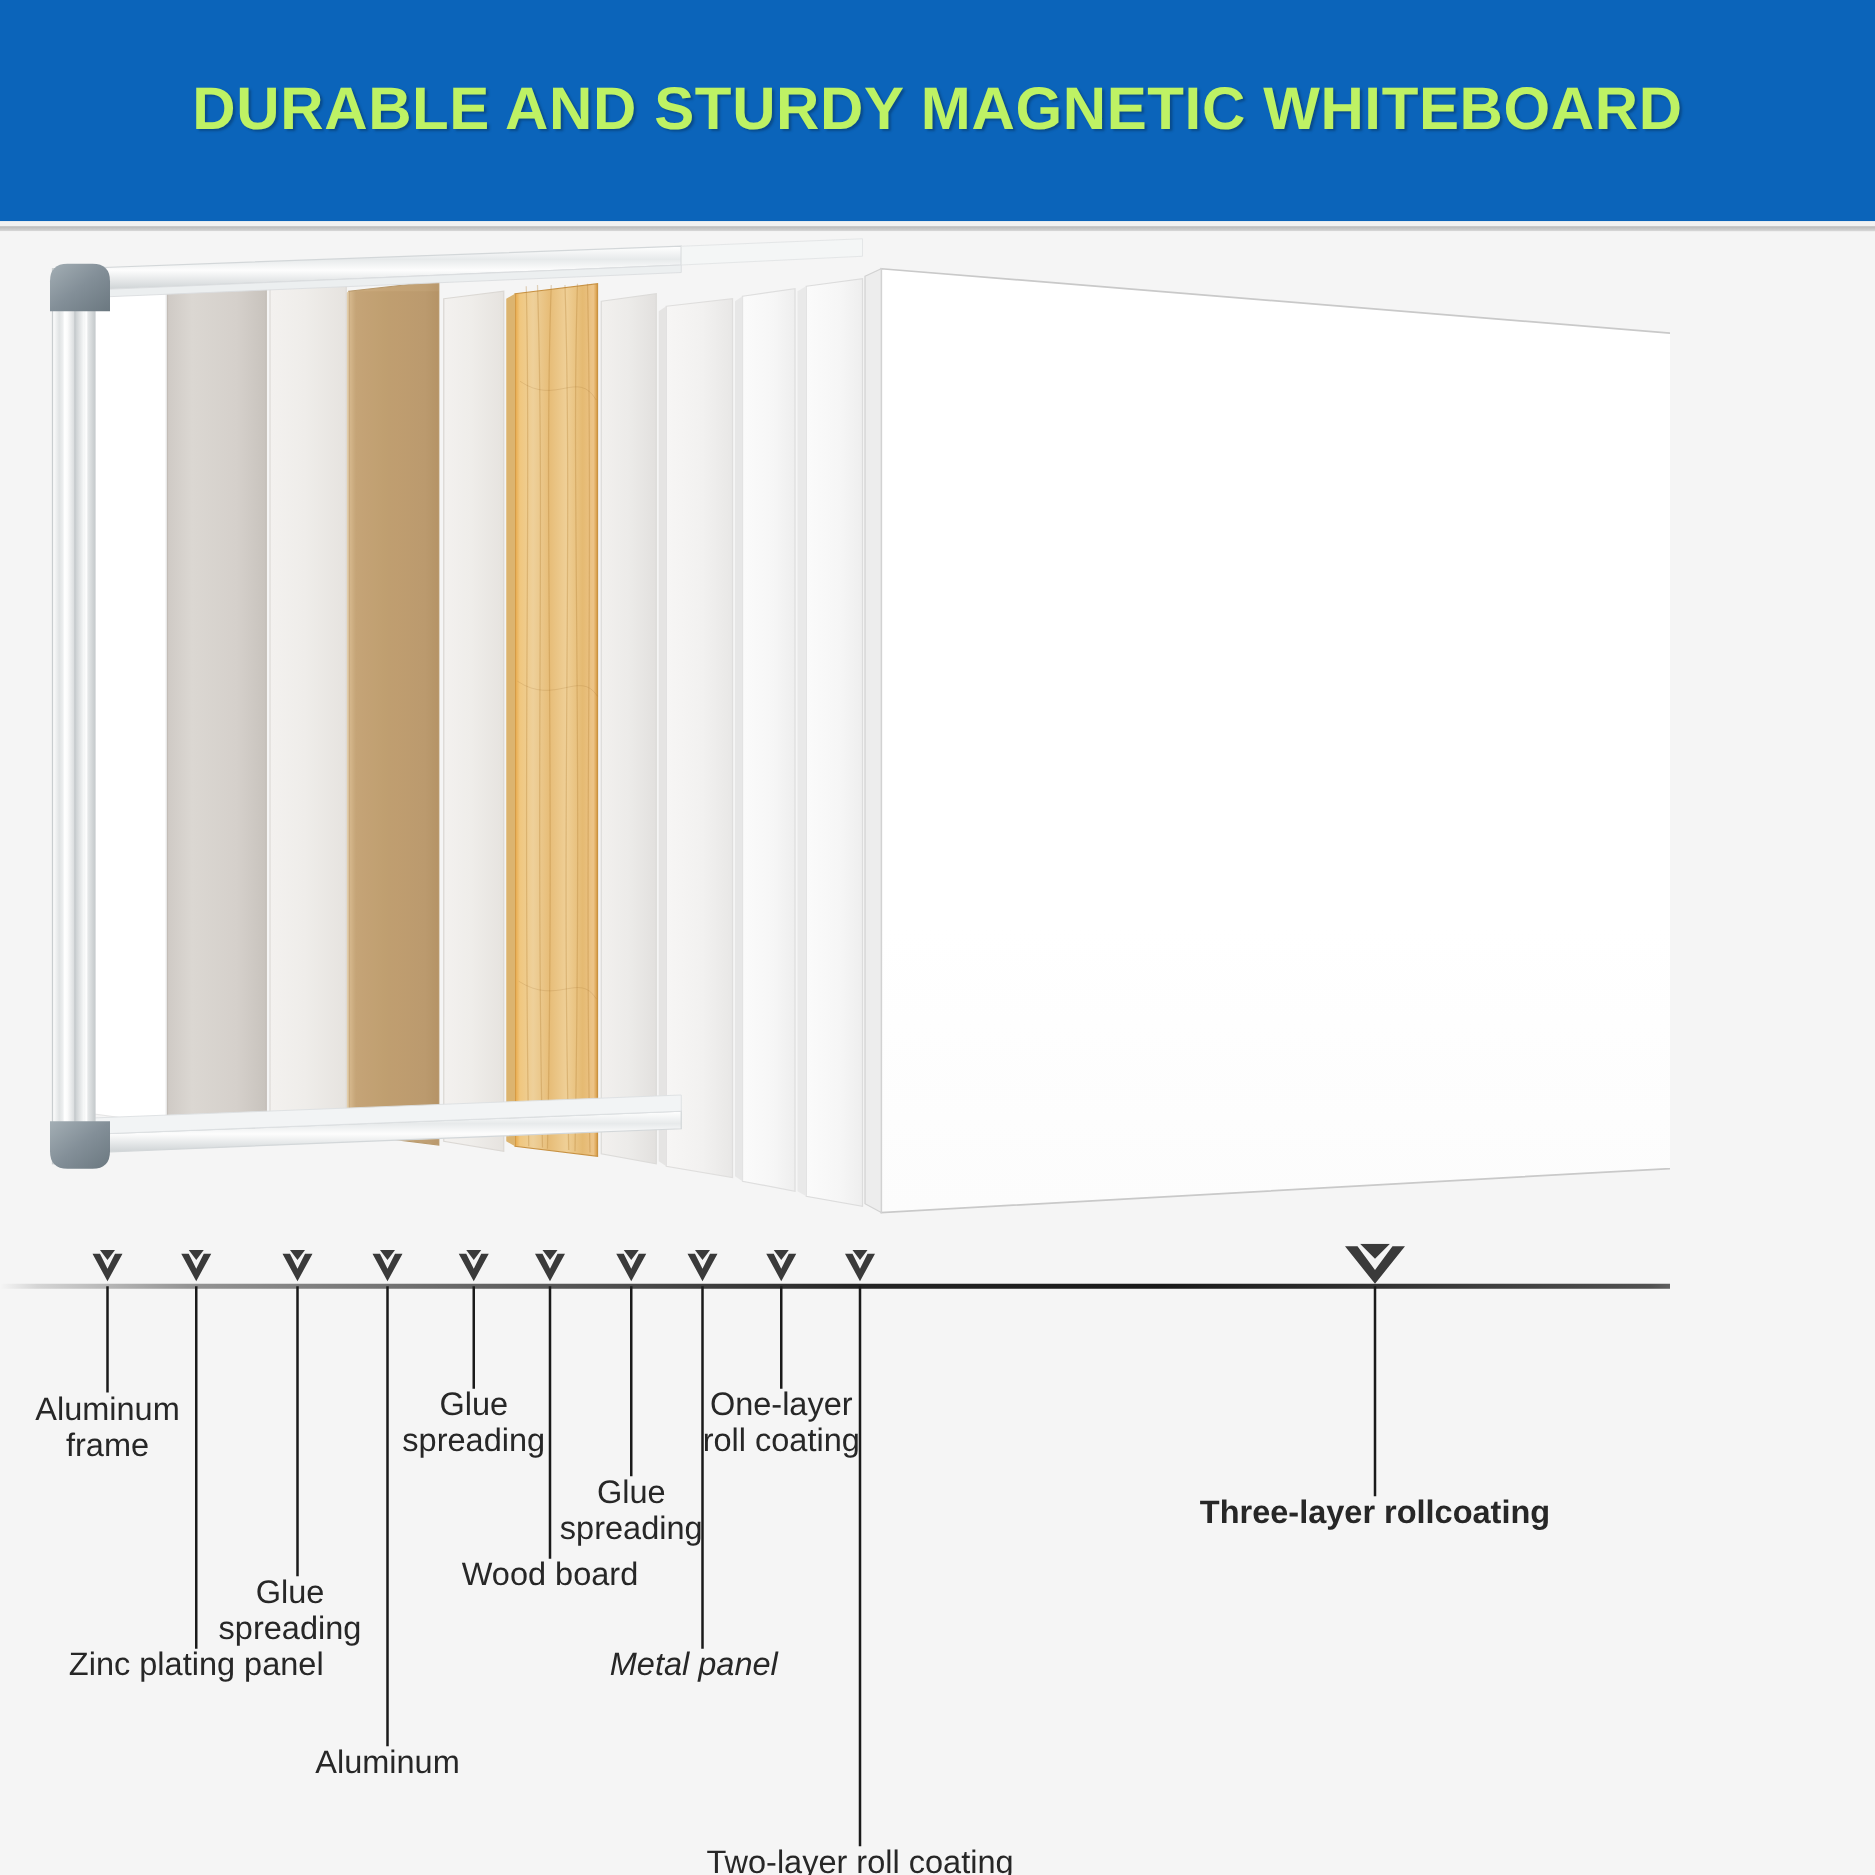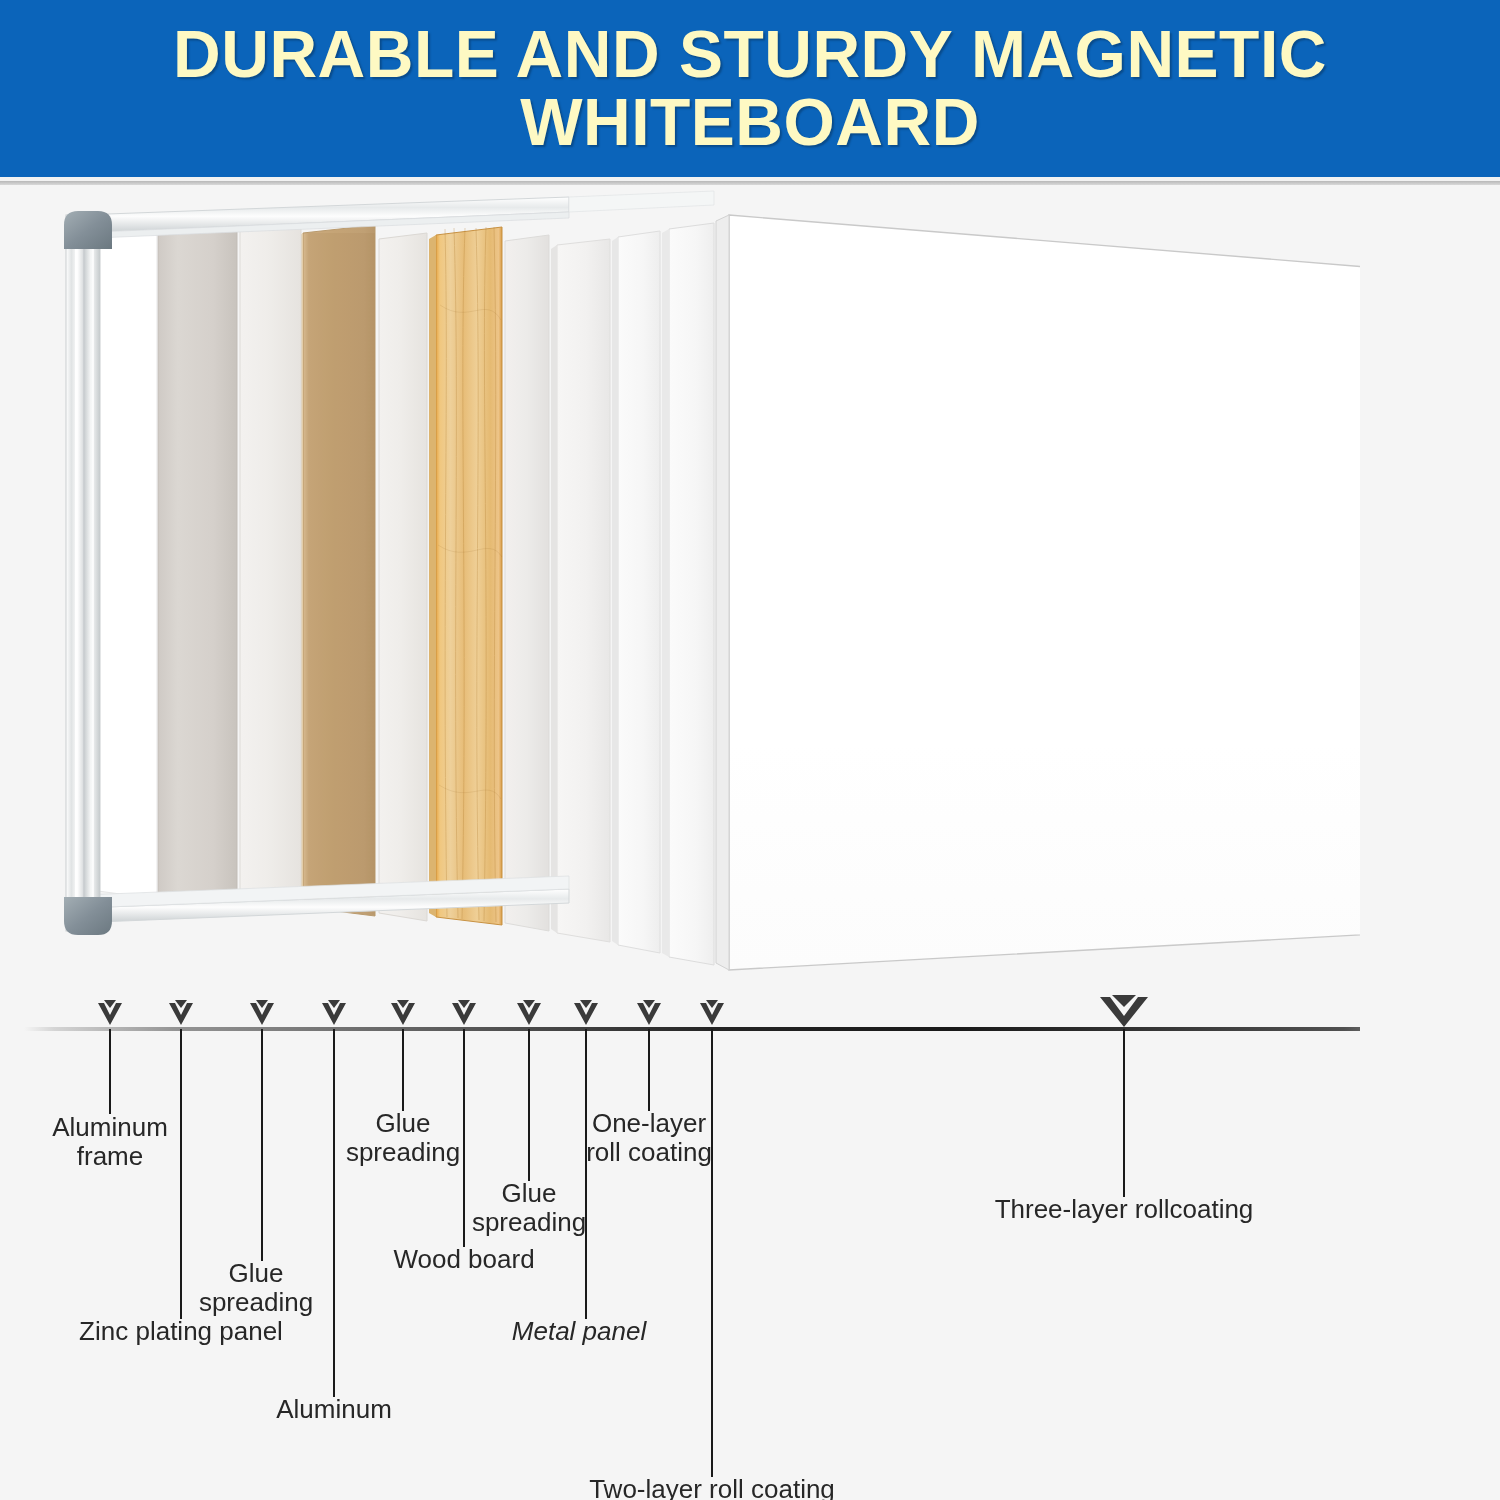--- a/index.html
+++ b/index.html
@@ -11,44 +11,43 @@
     position:relative;
   }
 
   
   #banner{
     position:absolute; left:0; top:0; width:1500px; height:177px;
     background:#0b64ba;
     display:flex; align-items:center; justify-content:center;
   }
   #banner-title{
-    color:#fef9c3;
+    color:#bef264;
     font-weight:bold;
-    font-size:66px;
+    font-size:48px;
     line-height:1.02;
     letter-spacing:0.5px;
     text-align:center;
     width:1320px;
     text-shadow:2px 2px 2px rgba(0,0,0,.25);
     font-stretch:condensed;
     transform:scaleX(1.0);
   }
   #banner-underline{
     position:absolute; left:0; top:177px; width:1500px; height:4px;
     background:#f2f2f2;
   }
   #banner-shadow{
     position:absolute; left:0; top:181px; width:1500px; height:4px;
     background:linear-gradient(to bottom,#b8b8b8,#d9d9d9);
   }
   #canvas{
     position:absolute; left:0; top:185px; width:1336px; height:1315px;
     background:#f5f5f5;
     overflow:hidden;
-    margin-left:24px;
   }
 
   
   #stage{
     position:absolute; left:0; top:0; width:1500px; height:810px;
   }
 
   
   #callouts{
     position:absolute; left:0; top:810px; width:1500px; height:505px;
@@ -321,21 +320,21 @@
 
     <div class="clabel" style="left:379px; top:114px;">Glue
 spreading</div>
 
     <div class="clabel" style="left:625px; top:114px;">One-layer
 roll coating</div>
 
     <div class="clabel" style="left:505px; top:184px;">Glue
 spreading</div>
 
-    <div class="clabel" style="left:1100px;top:200px; white-space:nowrap;">Three-layer rollcoating</div>
+    <div class="clabel" style="left:1100px;top:200px; white-space:nowrap;font-weight:bold;">Three-layer rollcoating</div>
 
     <div class="clabel" style="left:232px; top:264px;">Glue
 spreading</div>
 
     <div class="clabel" style="left:440px; top:250px; white-space:nowrap;">Wood board</div>
 
     <div class="clabel" style="left:157px; top:322px; white-space:nowrap;">Zinc plating panel</div>
 
     <div class="clabel" style="left:555px; top:322px; white-space:nowrap;font-style:italic;">Metal panel</div>
 

